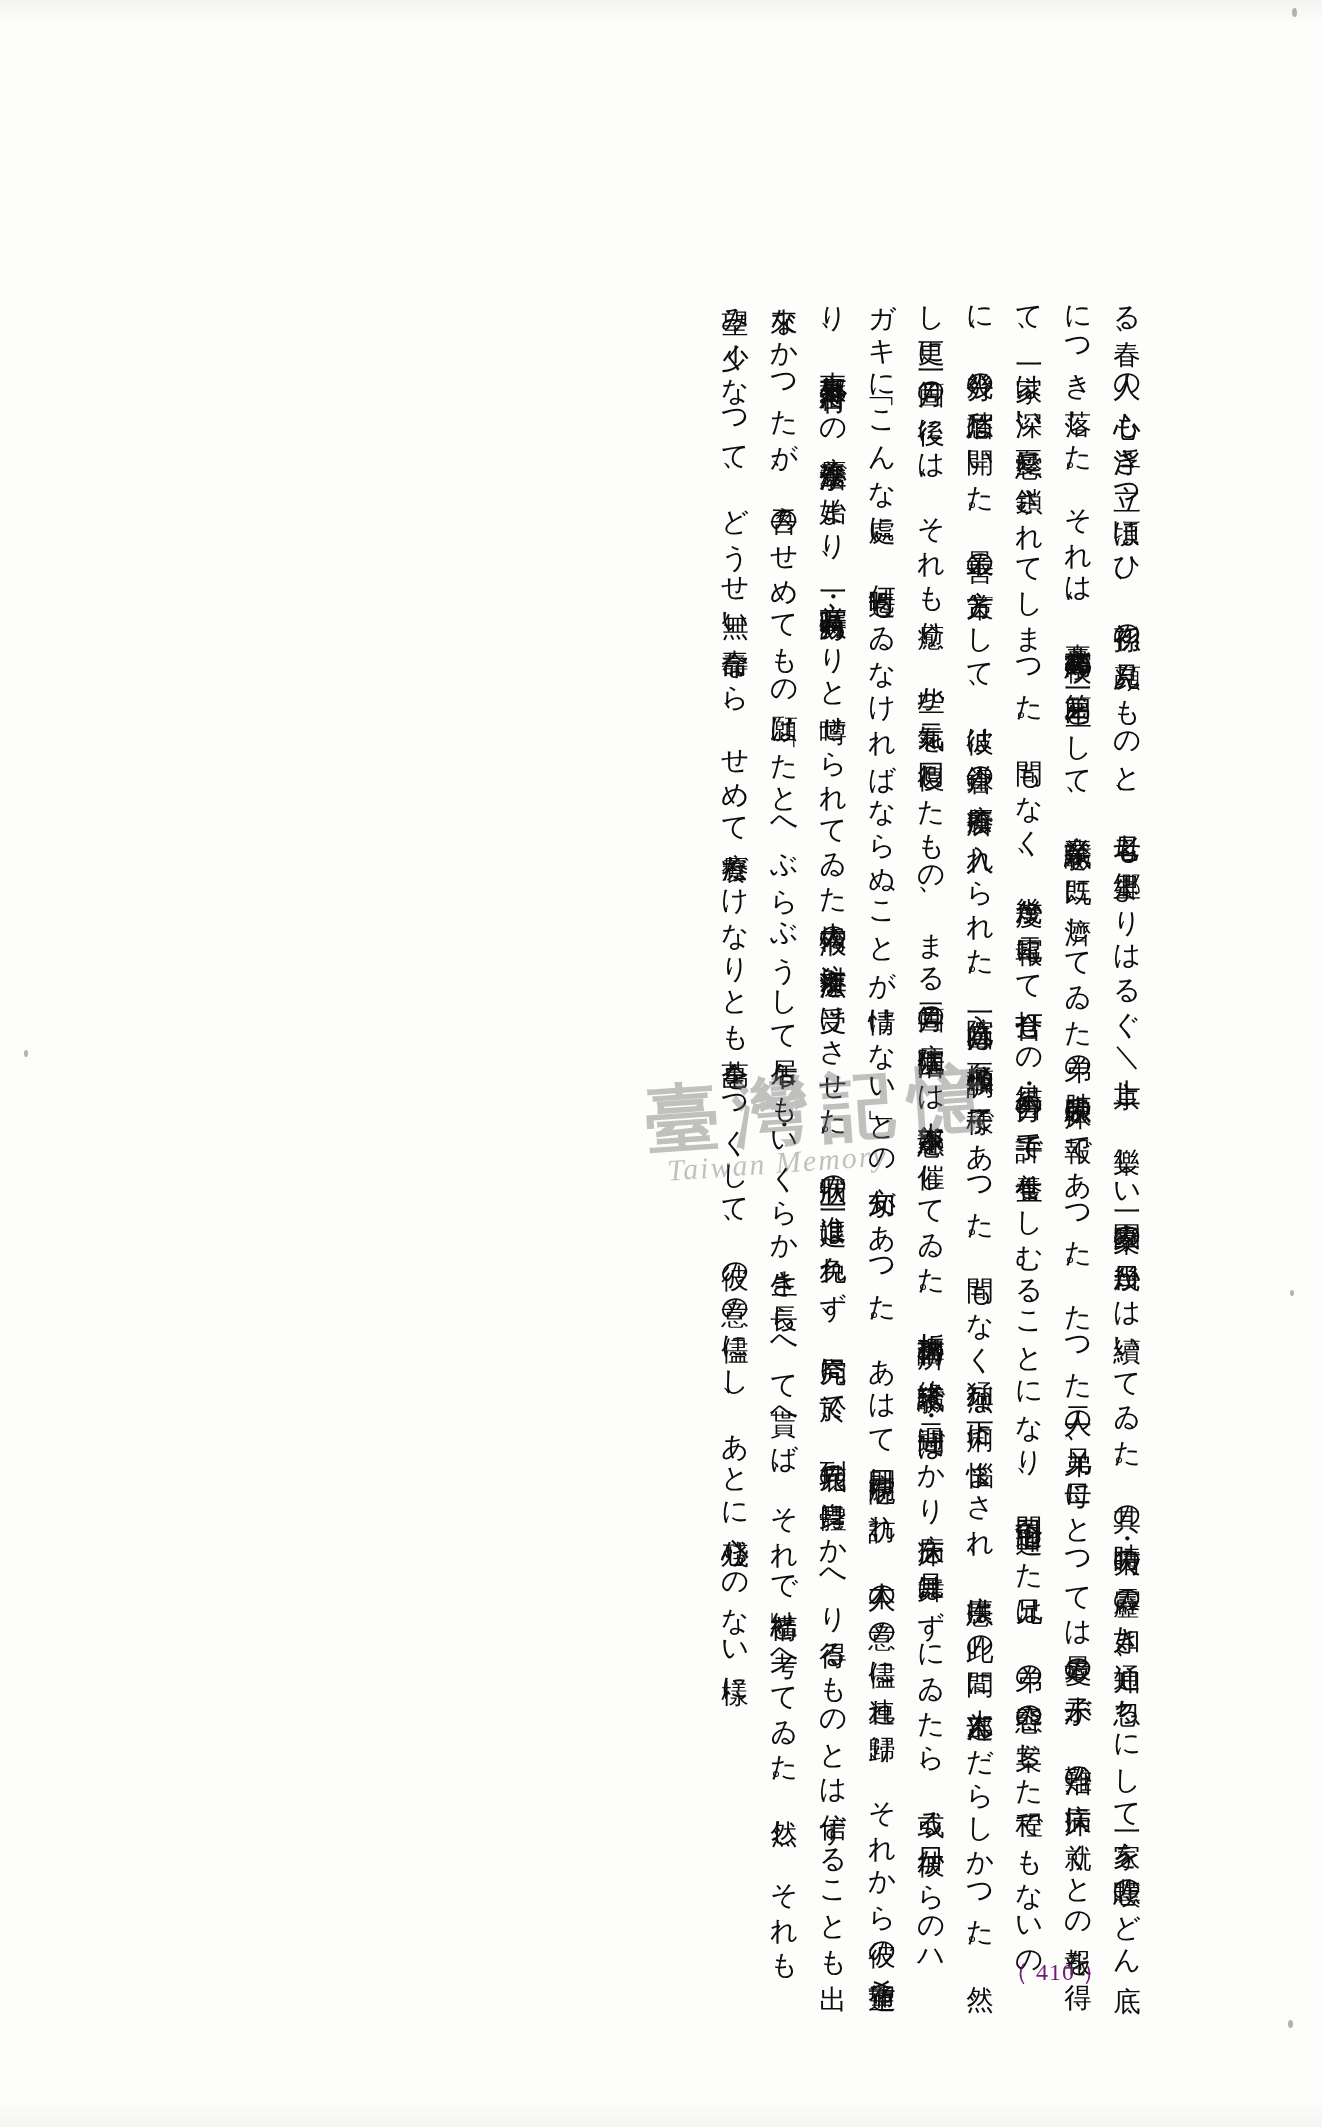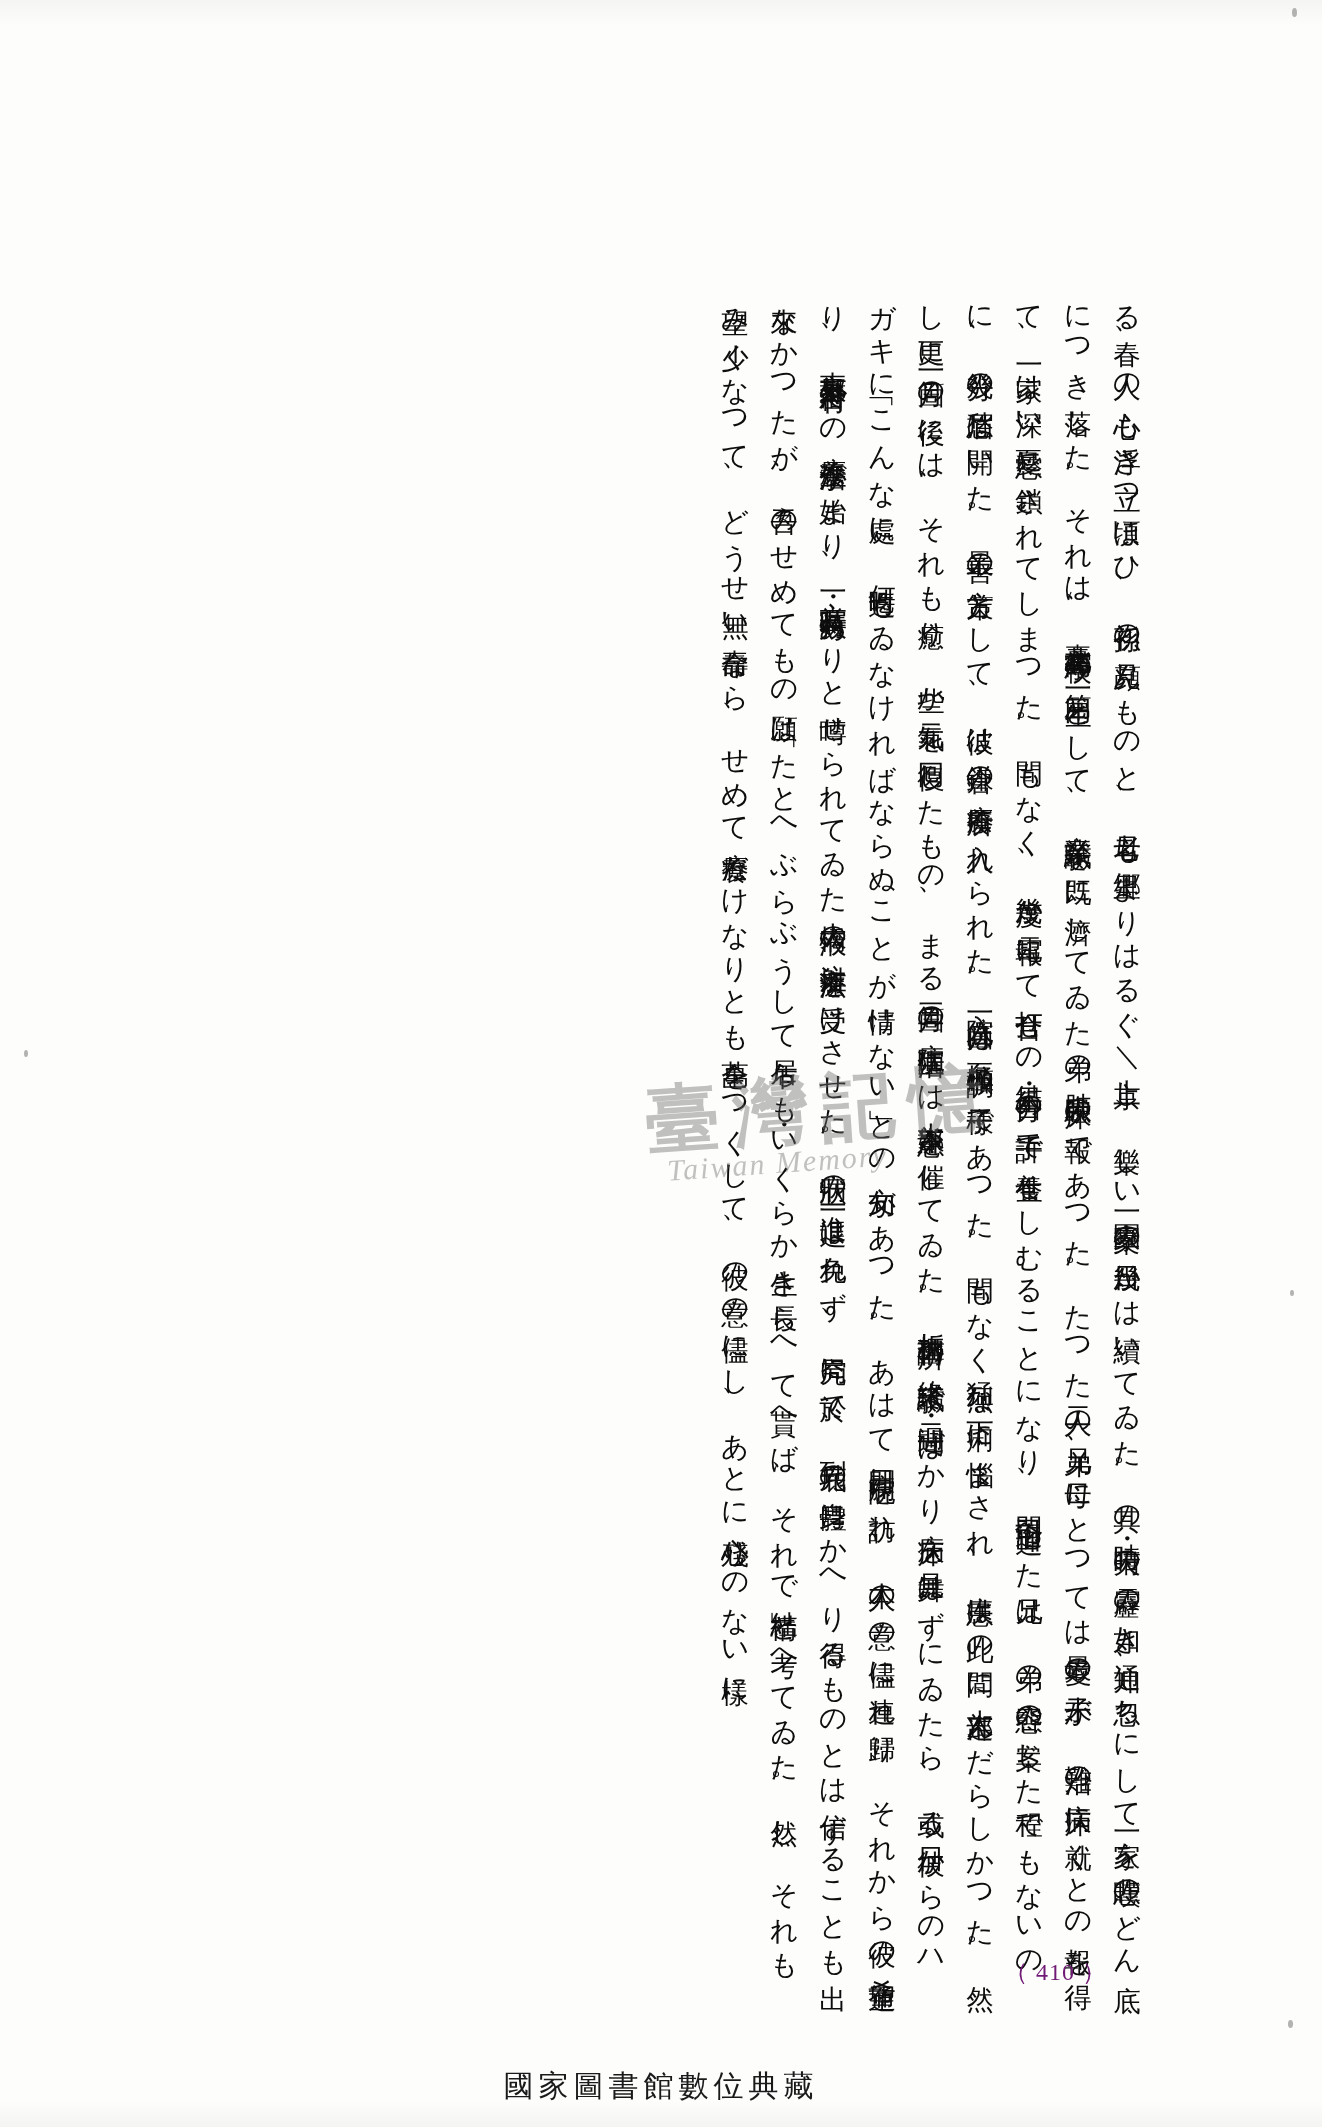--- a/index.html
+++ b/index.html
@@ -144,15 +144,14 @@
     <p>る春、人の心も浮き立つ頃ほひ、初孫の顔見んものと、老母も郷里よりはるぐ＼上京し、樂しい一家團欒の幾日かは續いてゐた。其の時・晴天の霹靂の如き通知、忽ちにして一家を悲嘆のどん底につき落した。それは、臺北高等學校の第一囘生として、卒業試驗を既に濟してゐた弟の肺患臥床の報であつた。たつた二人の兄弟、母にとつては最愛の末子が、難治の病床に就くとの報を得て、一家は深い憂愁に鎖されてしまつた。間もなく、幾度か電報にて打合せの結果・自分の手許で養生せしむることになり、門司迄出迎へた兄は、弟の容態の案じた程でもないのに、幾分の愁眉は開いた。最善の方策として、彼は鎌倉の療養所に入れられた。入院一箇月は至極順調の樣子であつた。間もなく猛烈な下痢に惱まされ、疾患は此の間に大部進んだらしかつた。然し更に一箇月の後には、それも癒り、些か元氣を囘復したものゝ、まる三箇月の病院生活には大部嫌怠を催してゐた。折柄講習所の終末試驗で・二週間ばかり病床を見舞はずにゐたら、或る日彼からのハガキに「こんな處に、何時迄もゐなければならぬことが情けない」との文句があつた。あはてゝ卽日病院を訪れ、本人の意の儘に連れ歸り、それから彼の希望通り、東京郊外落合村での療養生活が始まり、一方・當時特效ありと噂せられてゐた大橋液の注射療法を受けさせた。病狀の一進一退は免れず、究局に於て、到底元の身體にかへり得るものとは信ずることも出來なかつたが、吾々のせめてもの願は「たとへぶらぶうして居乍らも・いくらか生き長らへて貰へば、それで結構」と考へてゐた。然し、それも望み少くなつて、どうせ無い壽命なら、せめて療養だけなりとも萬全をつくして、彼の意の儘にし、あとに心殘りのない樣に</p>
   </div>
 
   <div class="watermark">
     <div class="wm-cjk">臺灣記憶</div>
     <div class="wm-latin">Taiwan Memory</div>
   </div>
 
   <div class="page-number">（ 410 ）</div>
 
-  <div class="credit">國家圖書館數位典藏</div>
 
 </div>
 
 </body></html>

